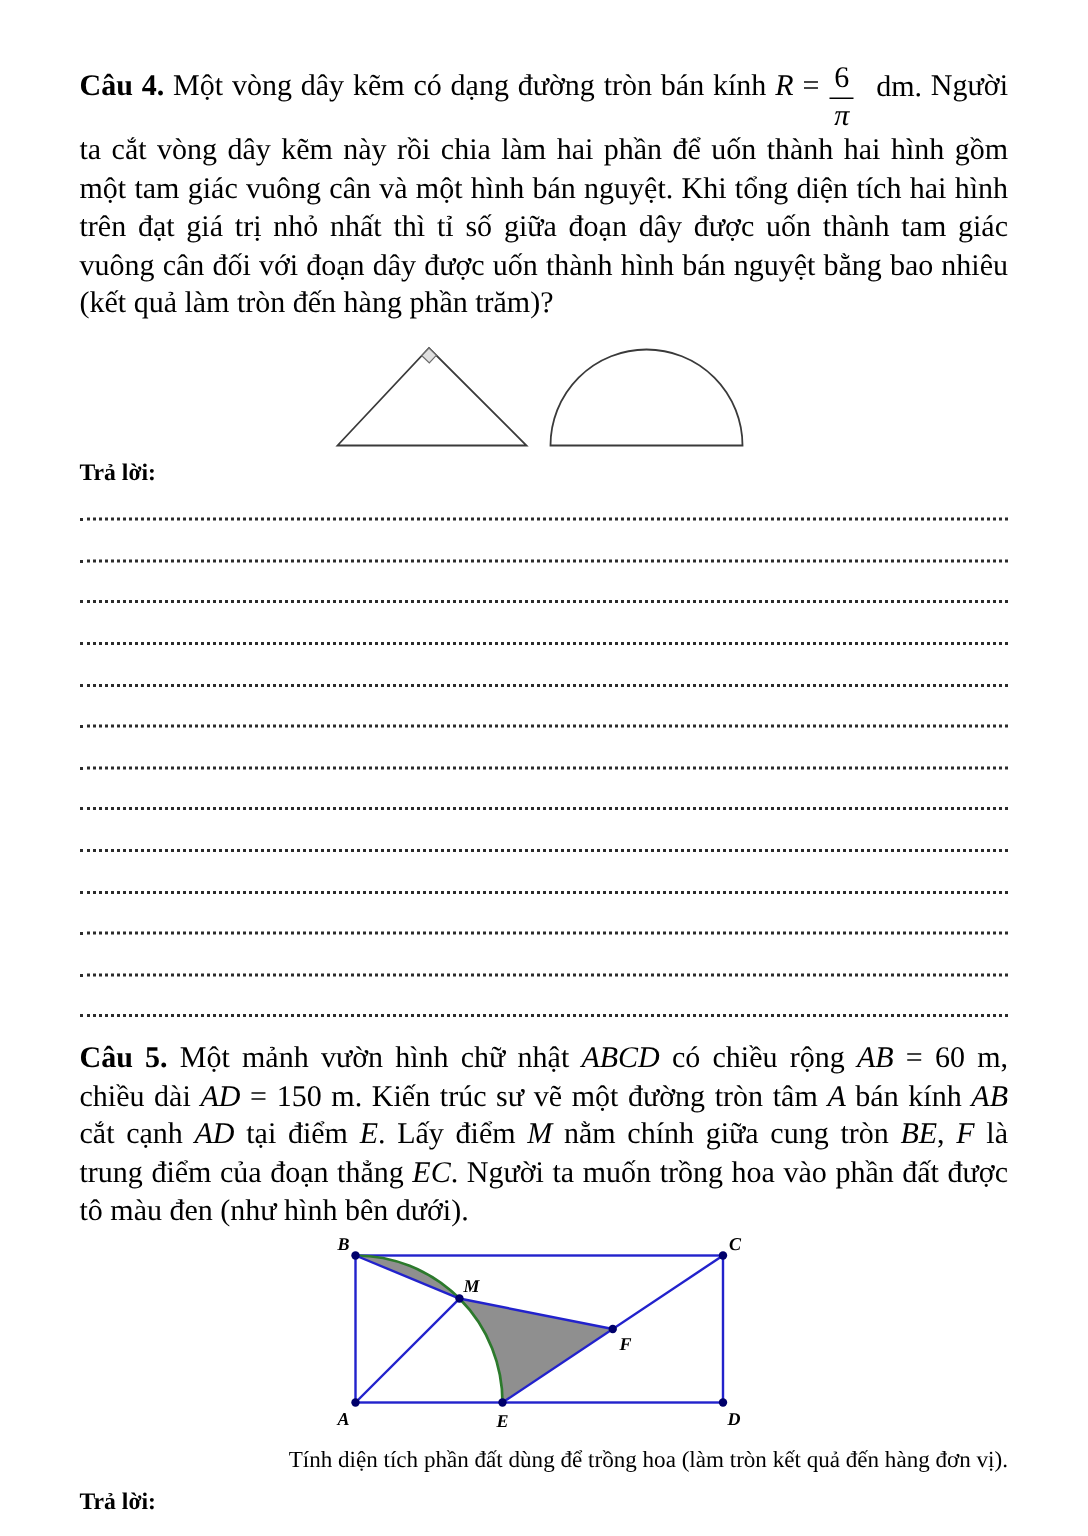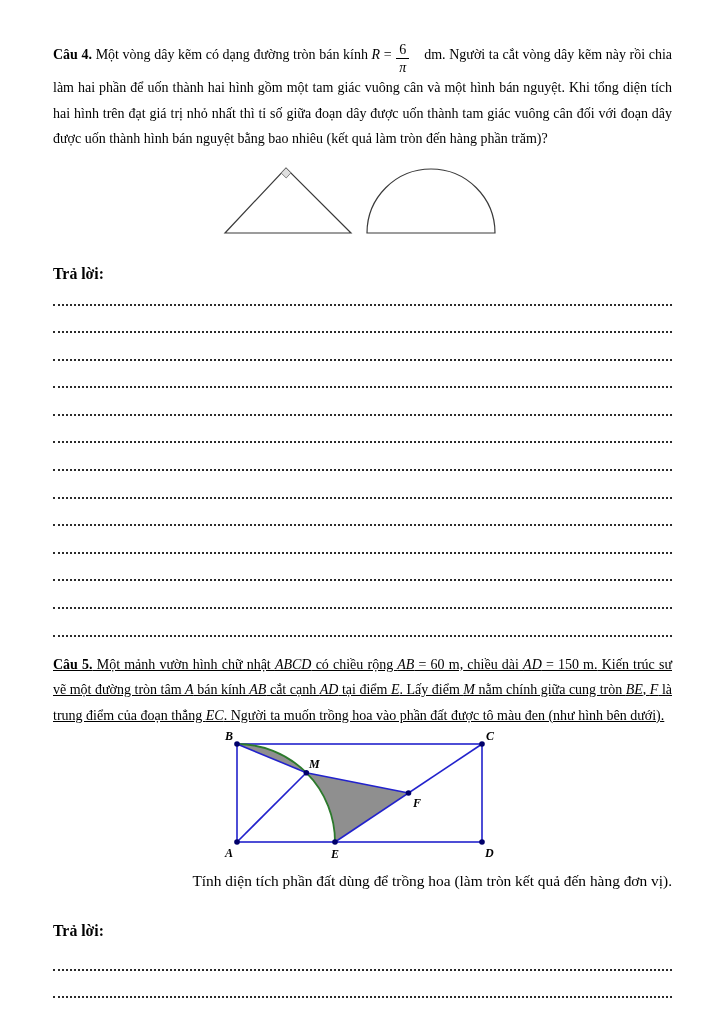--- a/index.html
+++ b/index.html
@@ -1,33 +1,33 @@
 <!DOCTYPE html>
 <html><head>
 <meta charset="utf-8">
 <style>
   html,body{margin:0;padding:0;}
   body{
     width:725px;height:1024px;background:#ffffff;color:#000;
     font-family:"Liberation Serif", serif;overflow:hidden;
   }
   .content{padding:42px 53px 0 53px;}
-  .para{font-size:14px;line-height:25.5px;text-align:justify;margin:0;}
+  .para{font-size:20px;line-height:25.5px;text-align:justify;margin:0;}
   .para b{font-weight:bold;}
   .mi{font-style:italic;}
   .frac{display:inline-block;vertical-align:-0.95em;text-align:center;line-height:1.08;margin:0 1px;}
   .frac .num{display:block;padding:0 3px 1px 3px;border-bottom:1px solid #000;}
   .frac .den{display:block;padding-top:1px;font-style:italic;}
   .unit{margin-left:14px;}
   .figures-row{display:flex;justify-content:center;margin-top:6px;}
-  .answer-label{font-weight:bold;font-size:15.8px;margin-top:28px;line-height:20px;}
+  .answer-label{font-weight:bold;font-size:15.8px;margin-top:6px;line-height:20px;}
   .ans-block{margin-top:-6px;}
   .ans-line{height:25.6px;border-bottom:2px dotted #2b2b2b;}
   .ans-block-small{margin-top:2px;}
-  .q5-para{margin-top:15px;text-decoration:underline;}
+  .q5-para{margin-top:15px;}
   .fig2-wrap{display:flex;justify-content:center;margin-top:2px;}
   .task-line{font-size:15.4px;line-height:25px;margin:4px 0 0 0;text-align:right;}
   svg text{font-family:"Liberation Serif", serif;font-weight:bold;font-style:italic;font-size:12px;fill:#000;}
 </style>
 </head>
 <body>
 
 <div class="content">
 
   <p class="para"><b>Câu 4.</b><span> Một vòng dây kẽm có dạng đường tròn bán kính </span><span class="mi">R</span><span> = </span><span class="frac"><span class="num">6</span><span class="den">π</span></span><span class="unit">dm.</span><span> Người ta cắt vòng dây kẽm này rồi chia làm hai phần để uốn thành hai hình gồm một tam giác vuông cân và một hình bán nguyệt. Khi tổng diện tích hai hình trên đạt giá trị nhỏ nhất thì tỉ số giữa đoạn dây được uốn thành tam giác vuông cân đối với đoạn dây được uốn thành hình bán nguyệt bằng bao nhiêu (kết quả làm tròn đến hàng phần trăm)?</span></p>

